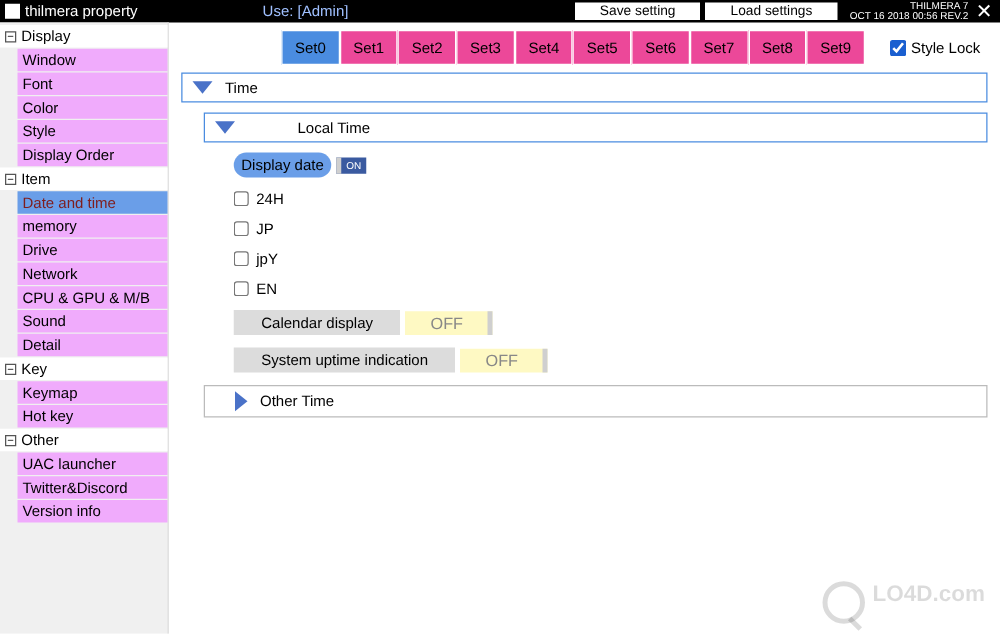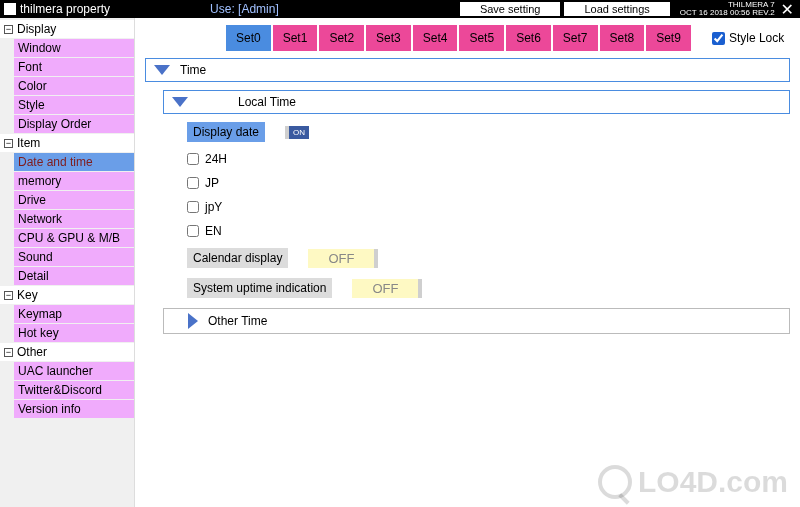--- a/index.html
+++ b/index.html
@@ -32,29 +32,29 @@
 
 .section { border: 1px solid #bbb; padding: 4px 8px; margin-bottom: 8px; display: flex; align-items: center; }
 .sub-section { border: 1px solid #bbb; padding: 4px 8px; margin-bottom: 8px; margin-left: 18px; display: flex; align-items: center; }
 .section.selected { border: 1px solid #4a8ce0; }
 .sub-section.selected { border: 1px solid #4a8ce0; gap: 40px; }
 .tri-down { width: 0; height: 0; border-left: 8px solid transparent; border-right: 8px solid transparent; border-top: 10px solid #4a72c8; margin-right: 10px; }
 .tri-right { width: 0; height: 0; border-top: 8px solid transparent; border-bottom: 8px solid transparent; border-left: 10px solid #4a72c8; margin-right: 10px; }
 
 .options { margin-left: 42px; }
 .opt-row { margin-bottom: 10px; display: flex; align-items: center; }
-.opt-label-hl { background: #6a9ee8; padding: 3px 6px; margin-right: 20px; }
+.opt-label-hl { background: #6a9ee8; padding: 3px 6px; margin-right: 4px; border-radius: 10px; }
 .opt-toggle-on { background: #3a5aa0; color: #fff; font-size: 8px; padding: 2px 4px; border-left:4px solid #cfcfcf;}
 .opt-toggle-off { background: #fef9c3; color: #888; font-size: 13px; padding: 2px 20px; border-right:4px solid #cfcfcf;}
 .opt-chk { margin-right: 6px; width:12px; height:12px; }
-.opt-grey { background: #dcdcdc; padding: 3px 6px; margin-right: 20px; }
+.opt-grey { background: #dcdcdc; padding: 3px 22px; margin-right: 4px; }
 
 .other-section { border: 1px solid #bbb; padding: 4px 24px; margin-left: 18px; display: flex; align-items: center; }
 
-.watermark { position: absolute; bottom: 8px; right: 12px; color: rgba(0,0,0,0.14); font-size: 30px; font-weight: bold; display: flex; gap: 6px; pointer-events:none;}
+.watermark { position: absolute; bottom: 8px; right: 12px; color: rgba(0,0,0,0.14); font-size: 18px; font-weight: bold; display: flex; gap: 6px; pointer-events:none;}
 .watermark .circ { width: 34px; height: 34px; border: 4px solid rgba(0,0,0,0.14); border-radius: 50%; position: relative; }
 .watermark .circ::after { content: ''; position: absolute; bottom: -6px; right: -2px; width: 12px; height: 4px; background: rgba(0,0,0,0.14); transform: rotate(45deg); }
 </style>
 </head>
 <body>
 
 <div class="titlebar">
   <div class="app-icon"></div>
   <div class="title">thilmera property</div>
   <div class="use">Use: [Admin]</div>

